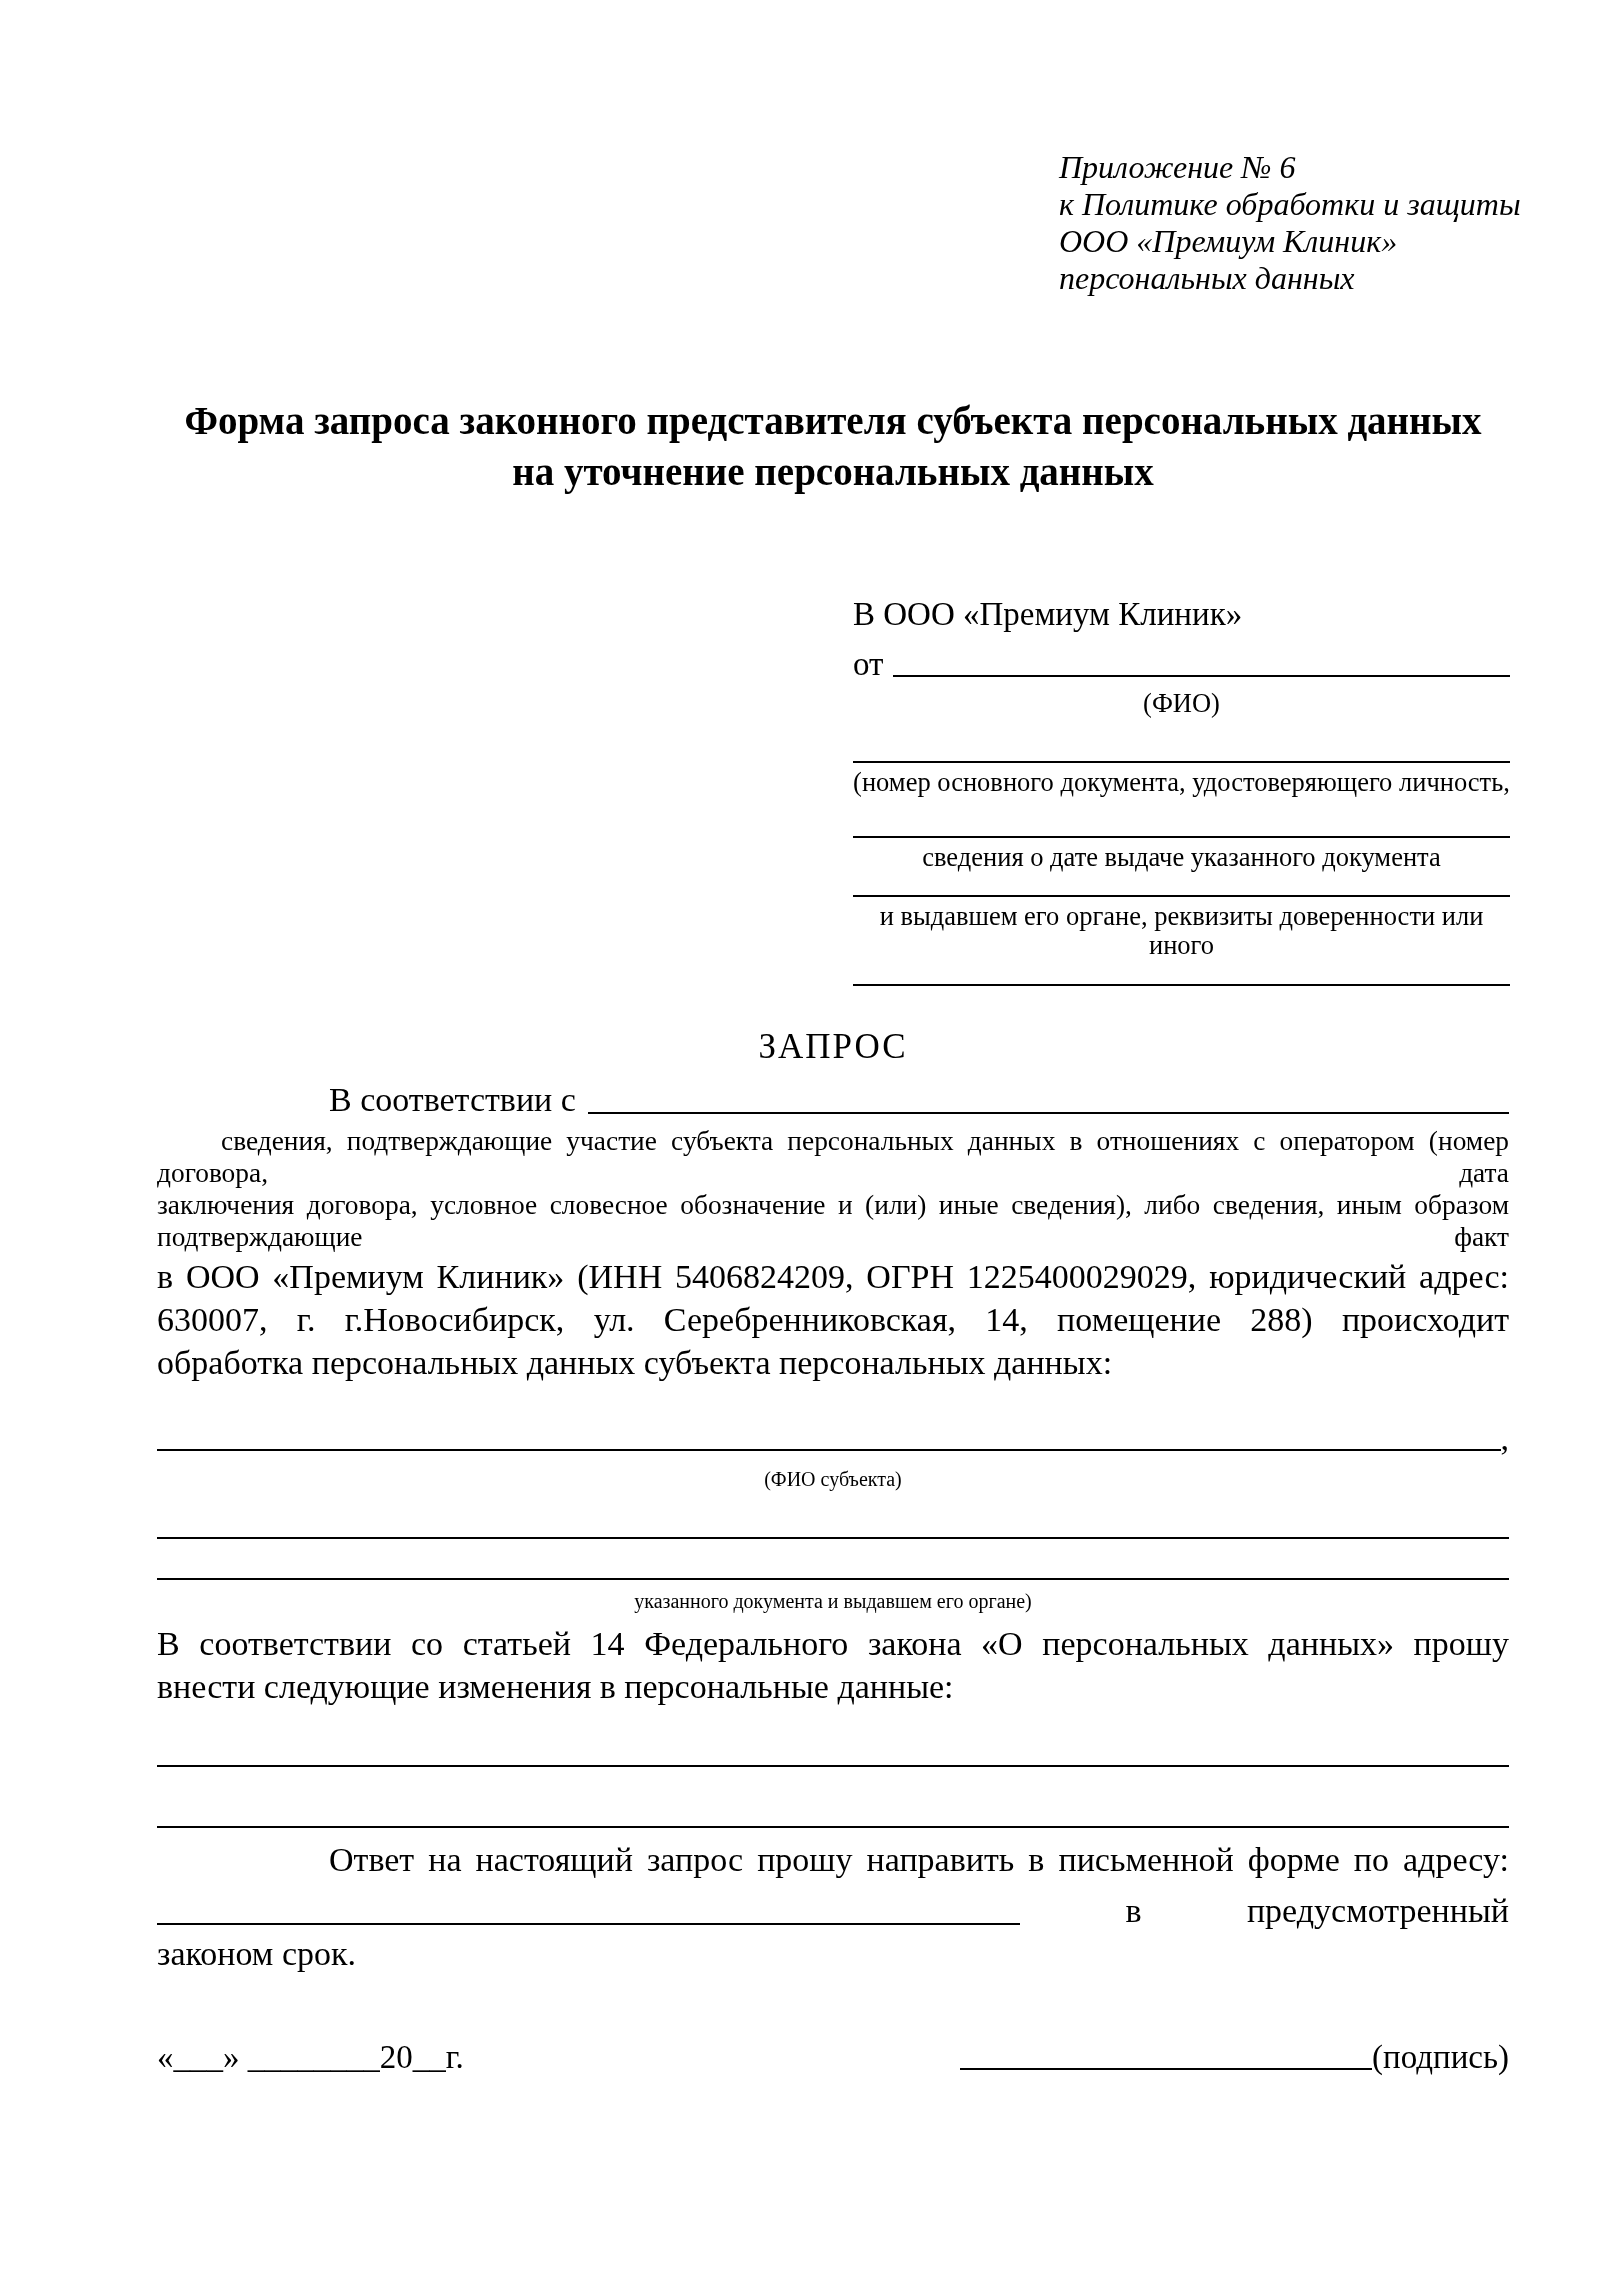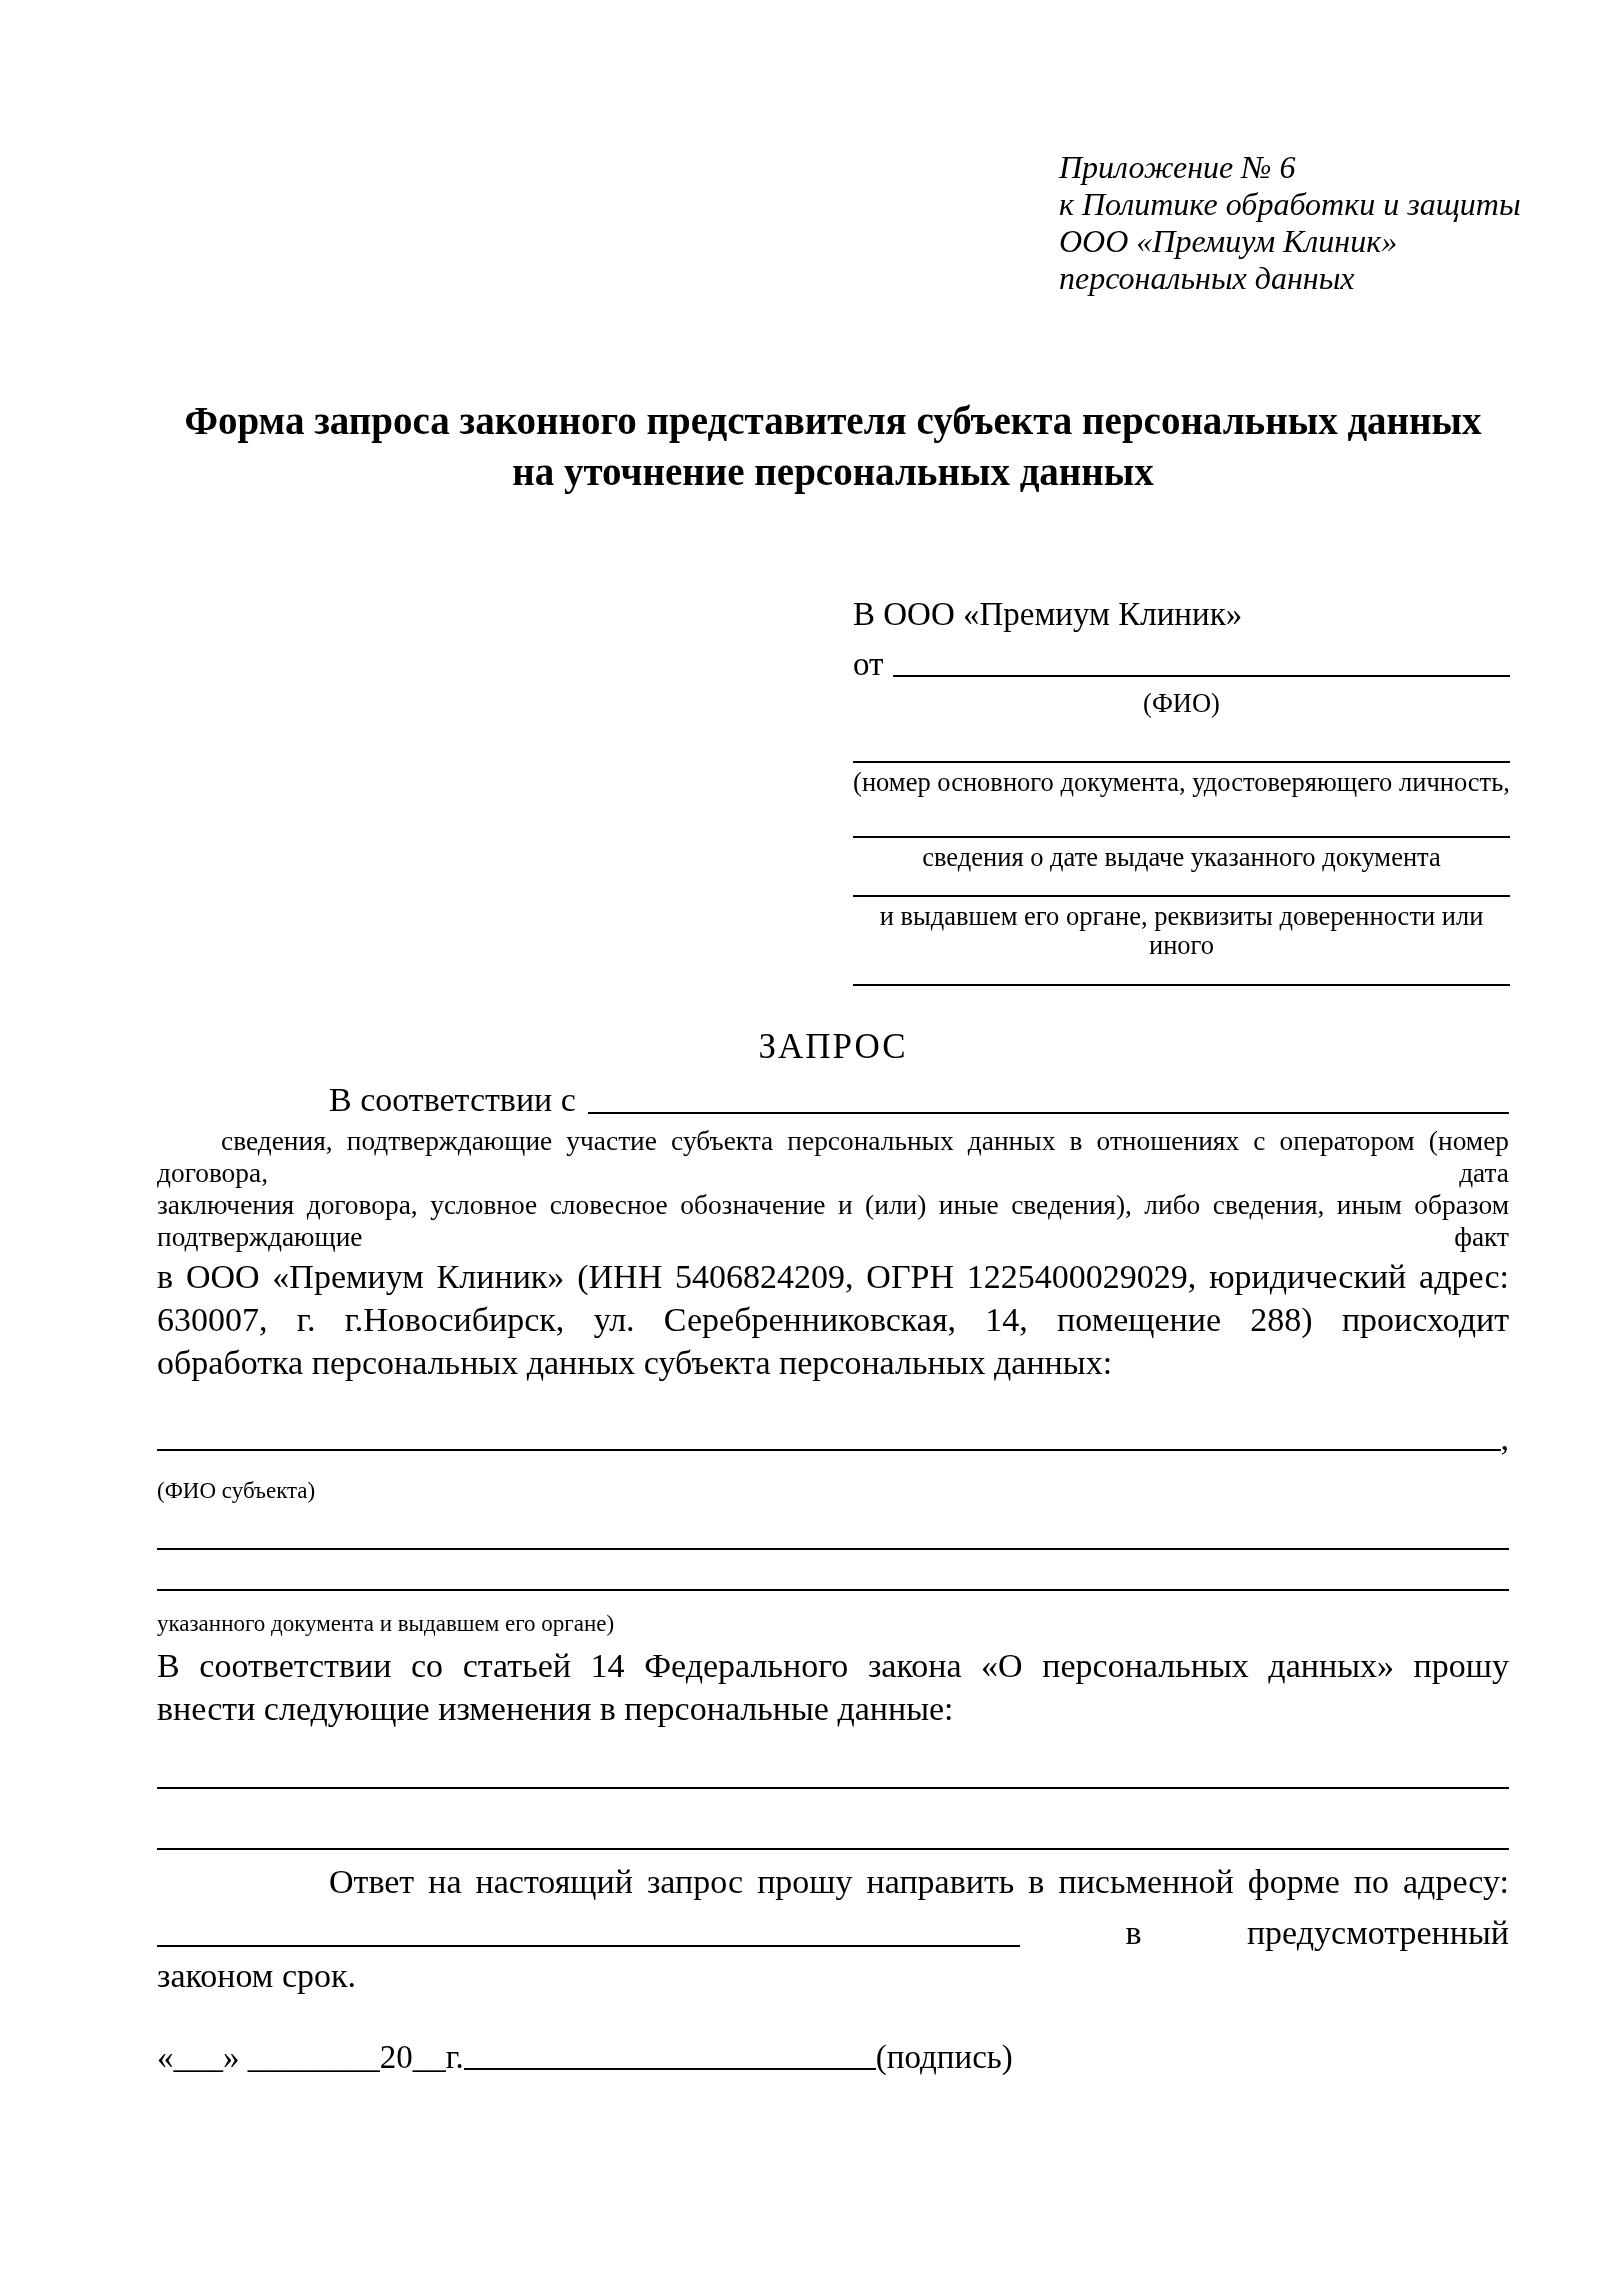--- a/index.html
+++ b/index.html
@@ -31,30 +31,30 @@
   
   .zapros{margin-top:41px;text-align:center;font-size:35px;letter-spacing:2px;}
   .intro{display:flex;align-items:flex-end;margin-top:11.8px;font-size:34px;line-height:43px;padding-left:172px;}
   .intro .label{padding-right:11.8px;white-space:nowrap;text-align:right;}
   .note{font-size:27.4px;line-height:32px;margin-top:3.9px;}
   .jline{text-align:justify;text-align-last:justify;}
   .note .first{text-indent:64px;}
   .bodyp{font-size:34px;line-height:43px;}
   .operator{margin-top:2px;}
   .fio-row{display:flex;align-items:flex-end;margin-top:35px;font-size:34px;line-height:39px;}
-  .cap-main{font-size:23px;line-height:29px;margin-top:18px;}
+  .cap-main{font-size:20px;line-height:29px;text-align:center;margin-top:7px;}
   .law{margin-top:5.9px;}
   .blank1{margin-top:57px}.blank2{margin-top:59px}
   .answer{margin-top:9.8px;text-indent:172px;}
   .addr-row{display:flex;align-items:flex-end;justify-content:space-between;margin-top:7.8px;font-size:34px;line-height:43px;}
   .addr-fill{width:863px;border-bottom:2.9px solid #000;height:0;margin-bottom:6.9px;}
   .tail{font-size:34px;line-height:43px;}
 
   
-  .footer{display:flex;align-items:flex-end;margin-top:41px;font-size:33px;line-height:39px;}
+  .footer{display:flex;justify-content:space-between;align-items:flex-end;margin-top:63px;font-size:33px;line-height:39px;}
   .sig{display:flex;align-items:flex-end;}
   .sig-fill{width:412px;border-bottom:2.9px solid #000;height:0;margin-bottom:6.9px;}
 </style>
 </head>
 <body>
 
 <div class="page">
   <div class="content">
 
     <div class="appendix">

